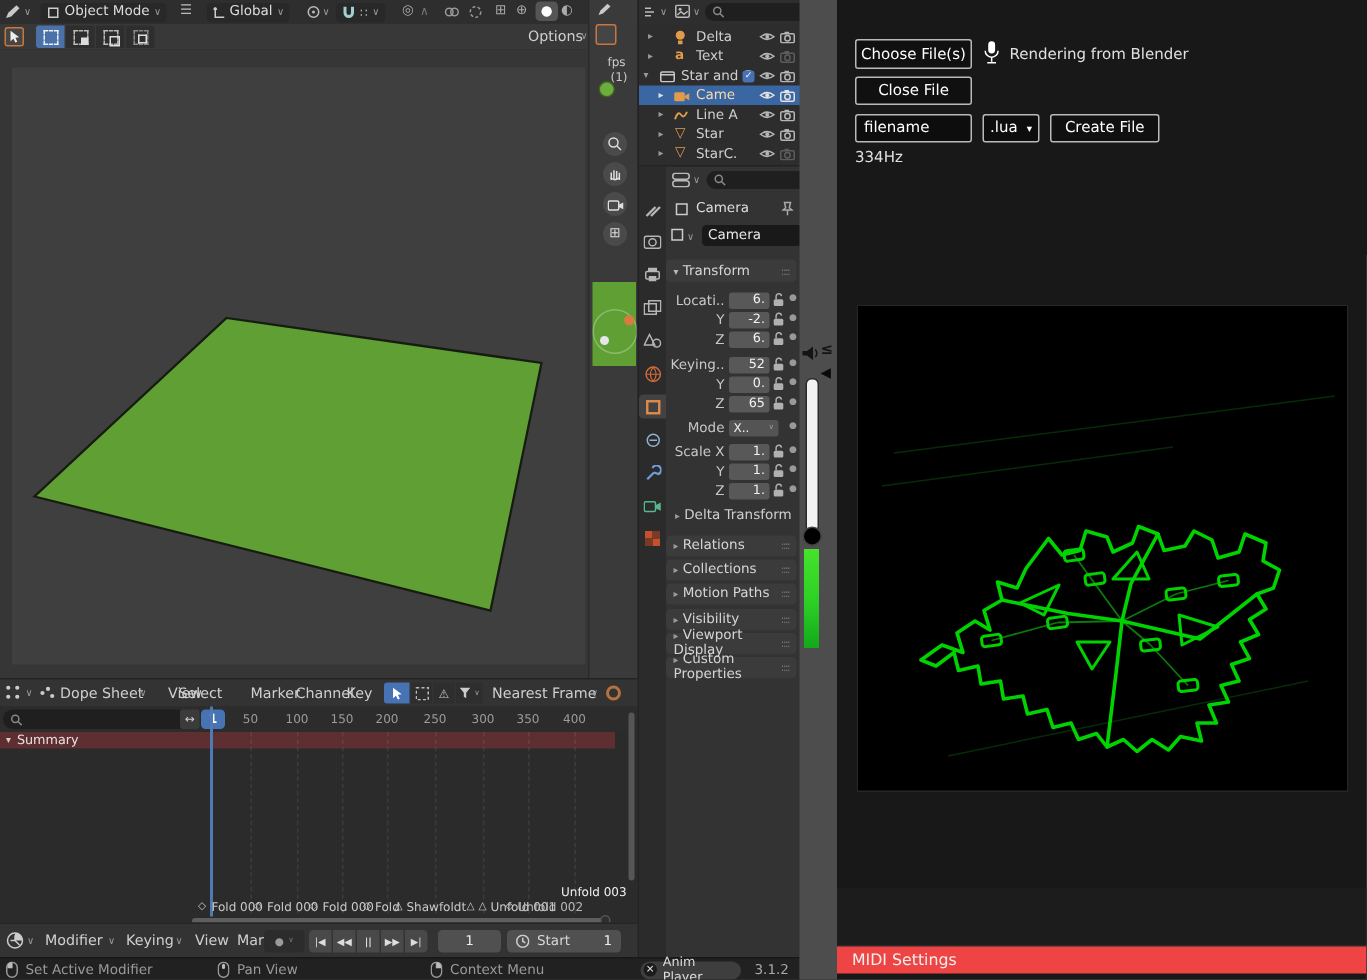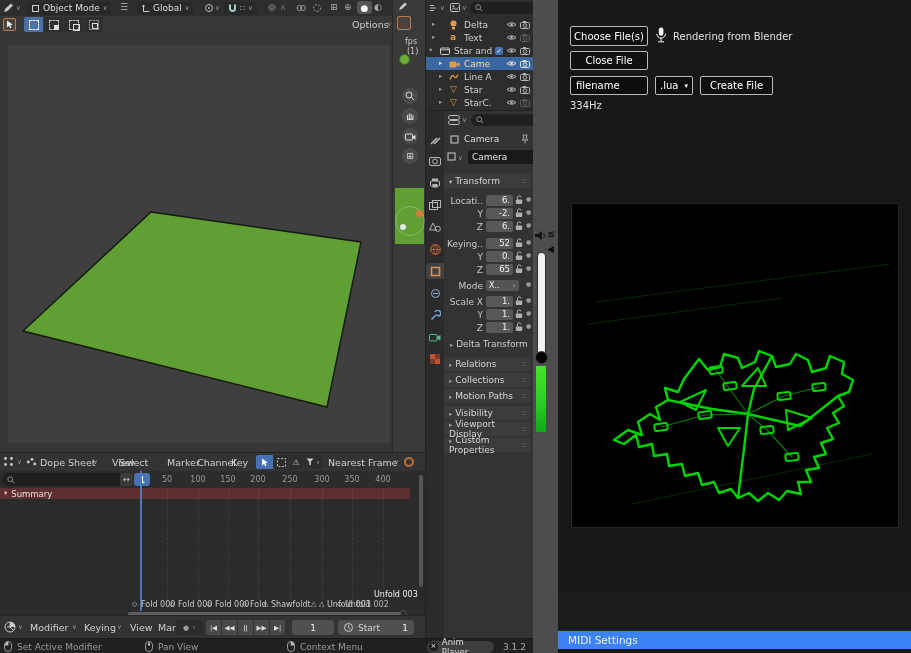--- a/index.html
+++ b/index.html
@@ -819,16 +819,16 @@
         <rect x="-6.5" y="-3.5" width="13" height="7" rx="2" transform="translate(212,192) rotate(-6)"></rect>
         <rect x="-6.5" y="-3.5" width="13" height="7" rx="2" transform="translate(247,183) rotate(-6)"></rect>
         <rect x="-6.5" y="-3.5" width="13" height="7" rx="2" transform="translate(133,211) rotate(-8)"></rect>
         <rect x="-6.5" y="-3.5" width="13" height="7" rx="2" transform="translate(89,223) rotate(-8)"></rect>
         <rect x="-6.5" y="-3.5" width="13" height="7" rx="2" transform="translate(195,226) rotate(-6)"></rect>
         <rect x="-6.5" y="-3.5" width="13" height="7" rx="2" transform="translate(220,253) rotate(-6)"></rect>
       </g>
     </svg>
   </div>
 
-  <div class="ab" style="left:0;top:630px;width:353px;height:19px;background:#3b82f6;border-top:1px solid #2a2a2a;display:flex;align-items:center;box-sizing:border-box">
+  <div class="ab" style="left:0;top:630px;width:353px;height:19px;background:#ef4444;border-top:1px solid #2a2a2a;display:flex;align-items:center;box-sizing:border-box">
     <span style="font-size:10.5px;color:#f0f0f0;margin-left:10px">MIDI Settings</span>
   </div>
 </div>
 
 </body></html>

